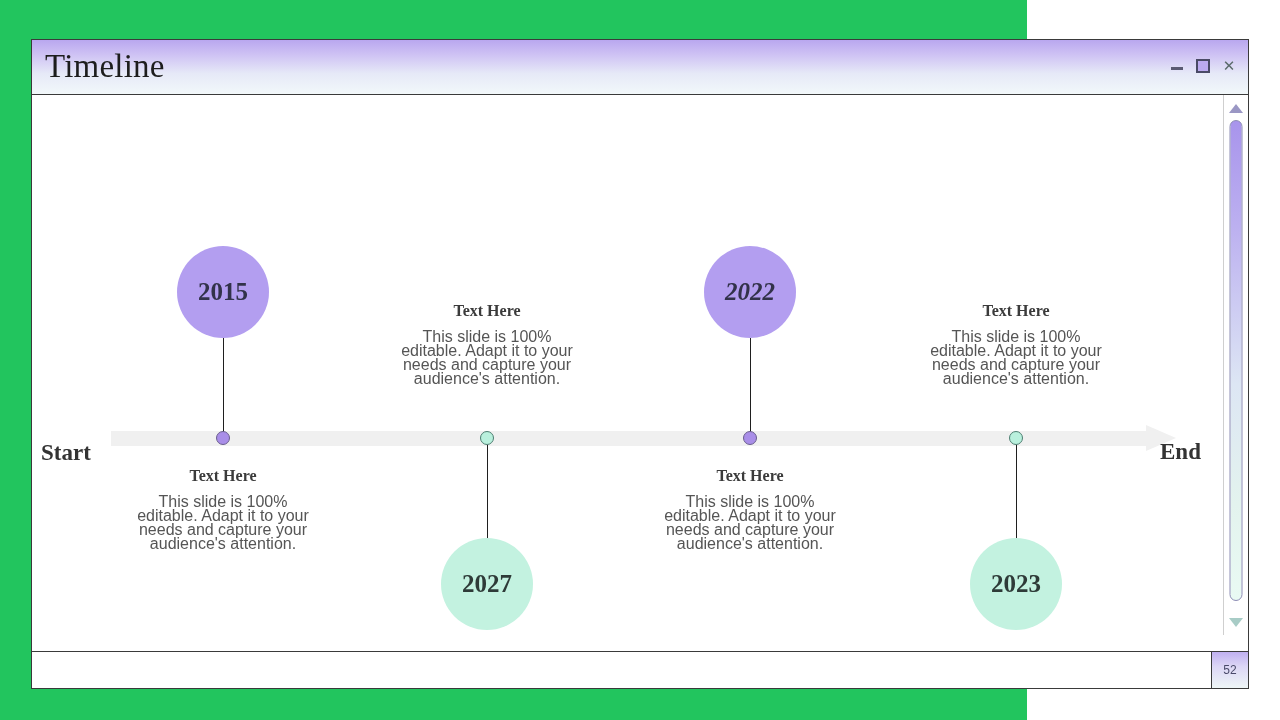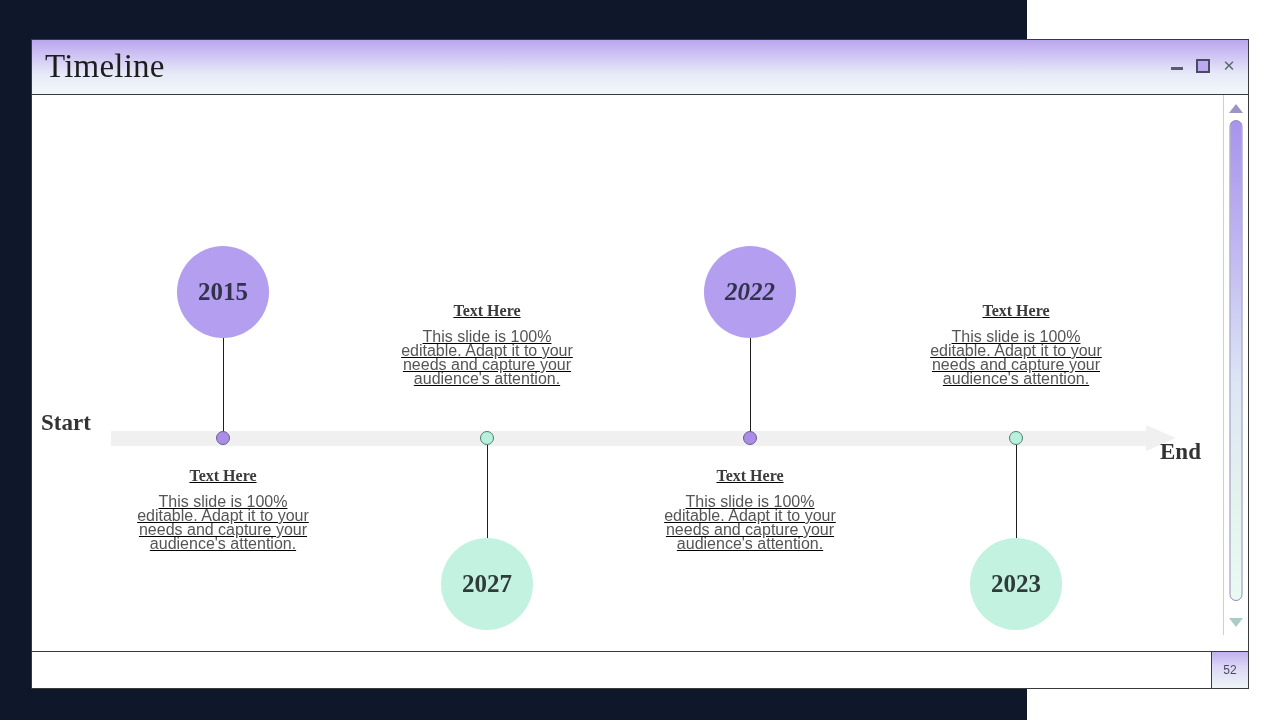--- a/index.html
+++ b/index.html
@@ -10,21 +10,21 @@
     height: 720px;
     overflow: hidden;
     font-family: "Liberation Sans", sans-serif;
   }
 
   #app {
     position: absolute;
     left: 0; top: 0;
     width: 1027px;
     height: 720px;
-    background: #0f172a;
+    background: #22c55e;
   }
 
   
   .window {
     position: absolute;
     left: 31px;
     top: 39px;
     width: 1218px;
     height: 650px;
     border: 1px solid #3a3a3a;
@@ -119,21 +119,21 @@
   }
 
   .endcap-label {
     position: absolute;
     font-family: "Liberation Serif", serif;
     font-weight: bold;
     font-size: 23px;
     color: #333333;
     white-space: nowrap;
   }
-  .endcap-start { left: 9px;  top: 315px; text-align: center; }
+  .endcap-start { left: 9px;  top: 345px; text-align: center; }
   .endcap-end   { left: 1128px; top: 330px; margin-top: 14px; }
 
   
   .node { position: absolute; top: 0; }
 
   .circle {
     position: absolute;
     width: 92px;
     height: 92px;
     border-radius: 50%;
@@ -161,21 +161,20 @@
     border-radius: 50%;
     box-sizing: border-box;
   }
   .dot.purple { background: #a98ee8; border: 1px solid #6a5f8e; }
   .dot.mint   { background: #b9f0dd; border: 1px solid #4e7f72; }
 
   .block {
     position: absolute;
     width: 190px;
     text-align: center;
-    text-decoration: underline;
   }
   .block h3 {
     margin: 0 0 10px 0;
     font-family: "Liberation Serif", serif;
     font-weight: bold;
     font-size: 16px;
     color: #3b3b3b;
   }
   .block p {
     margin: 4px;

